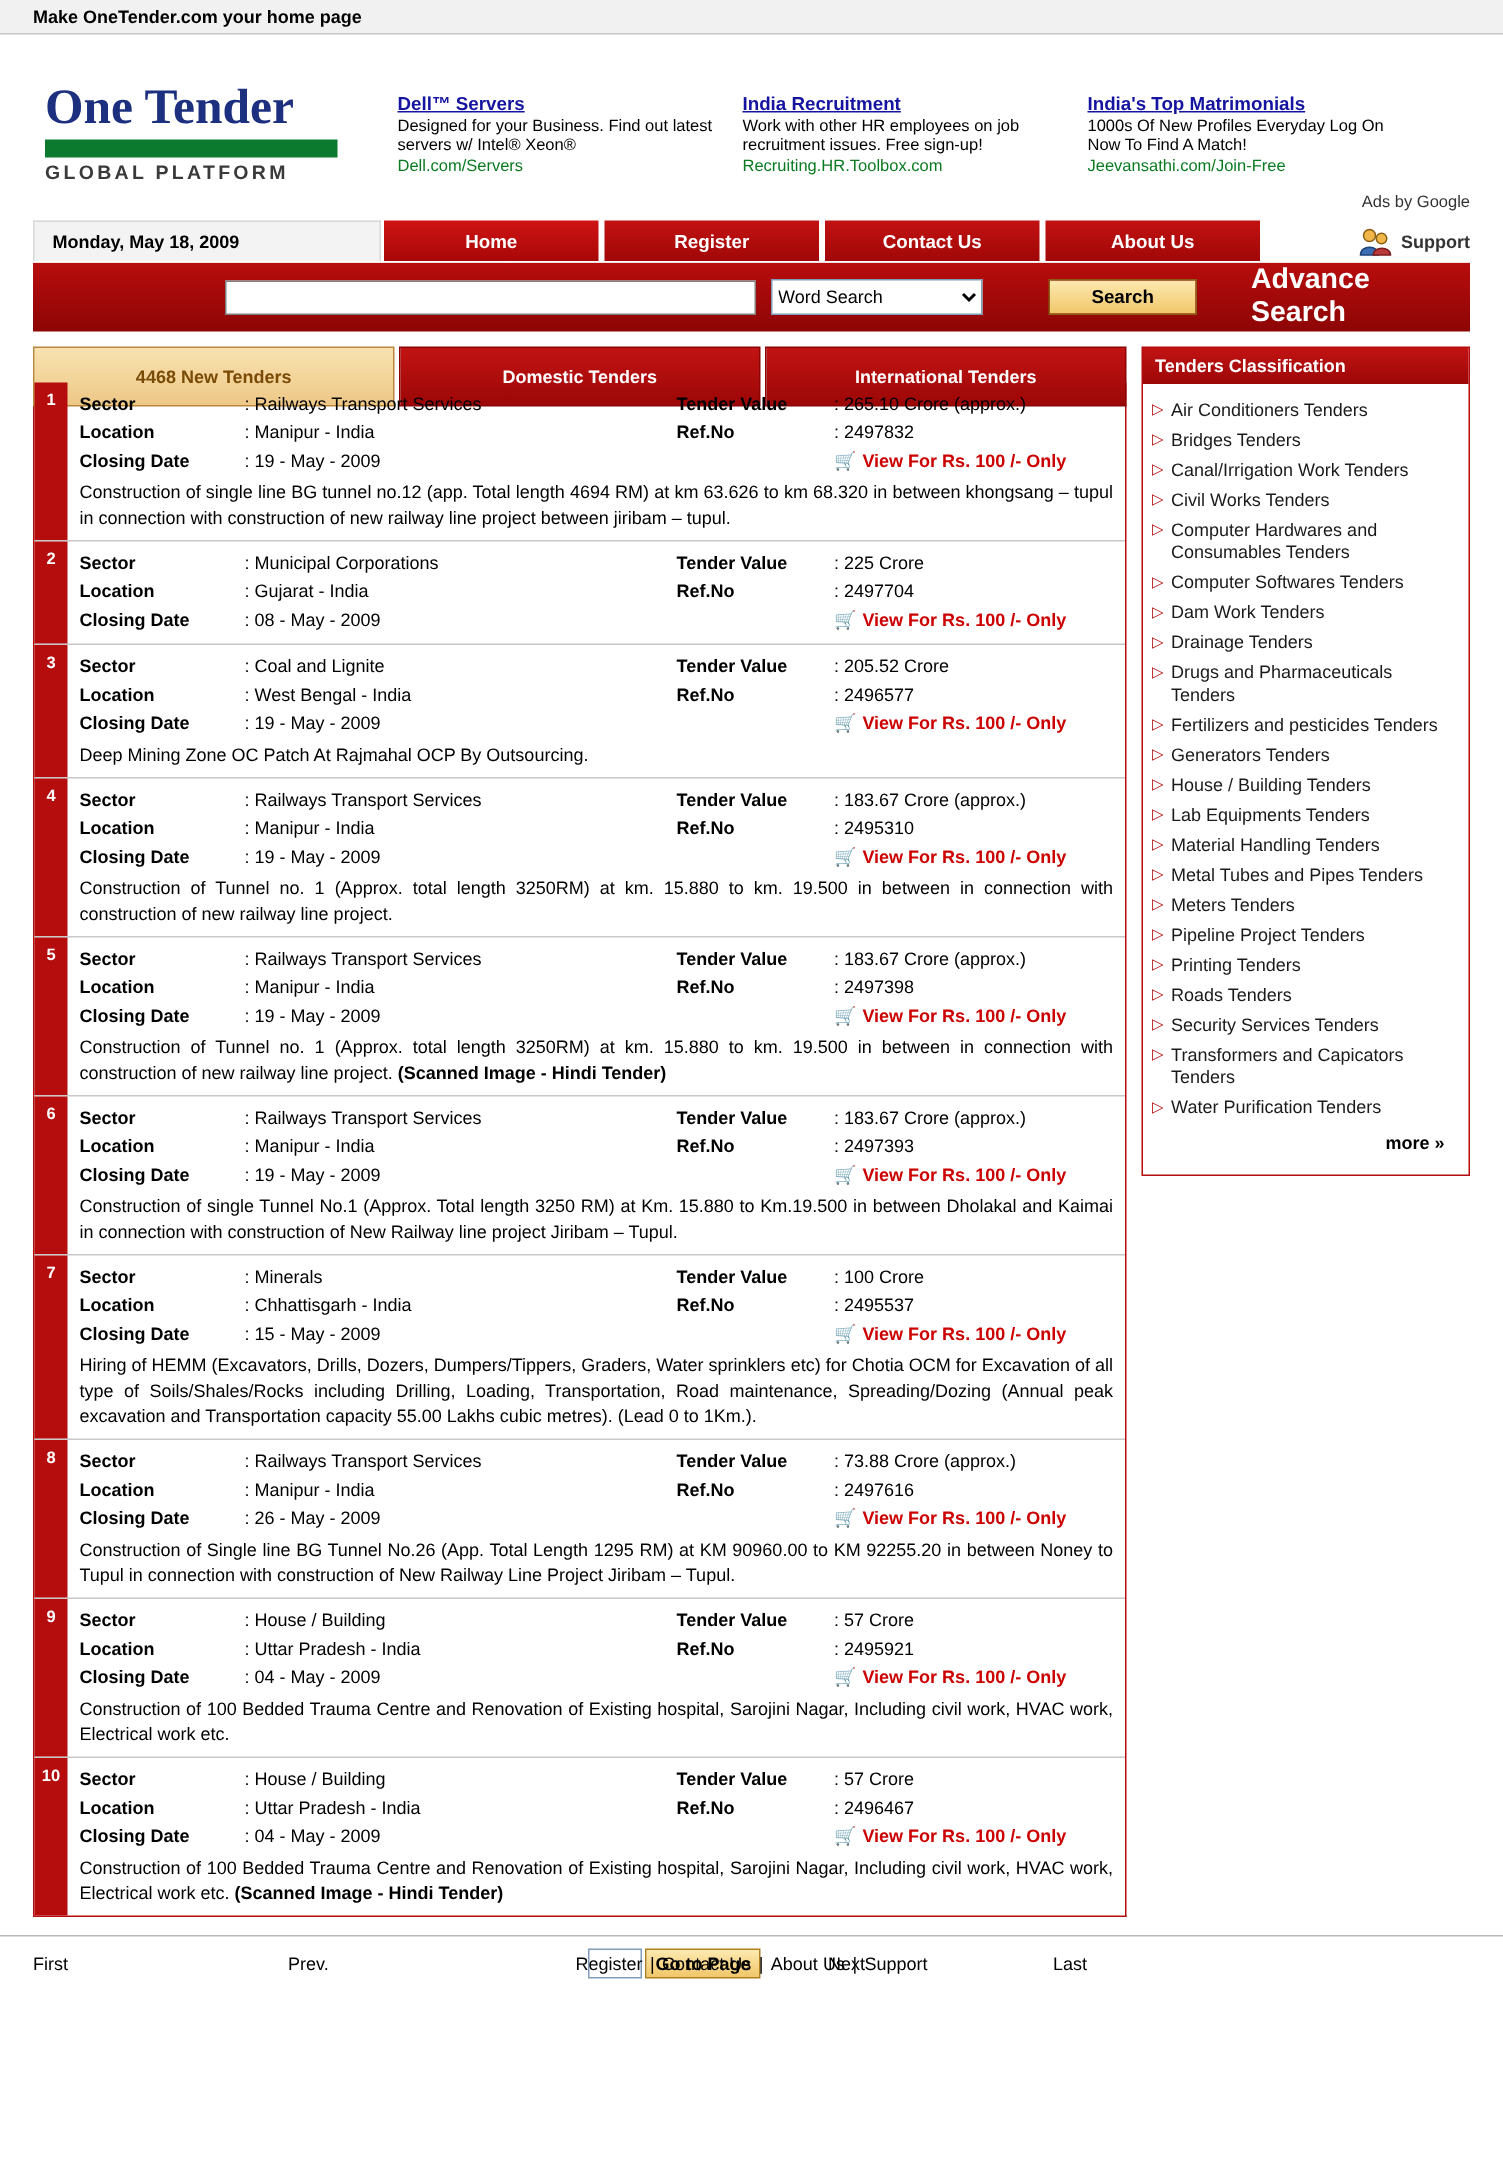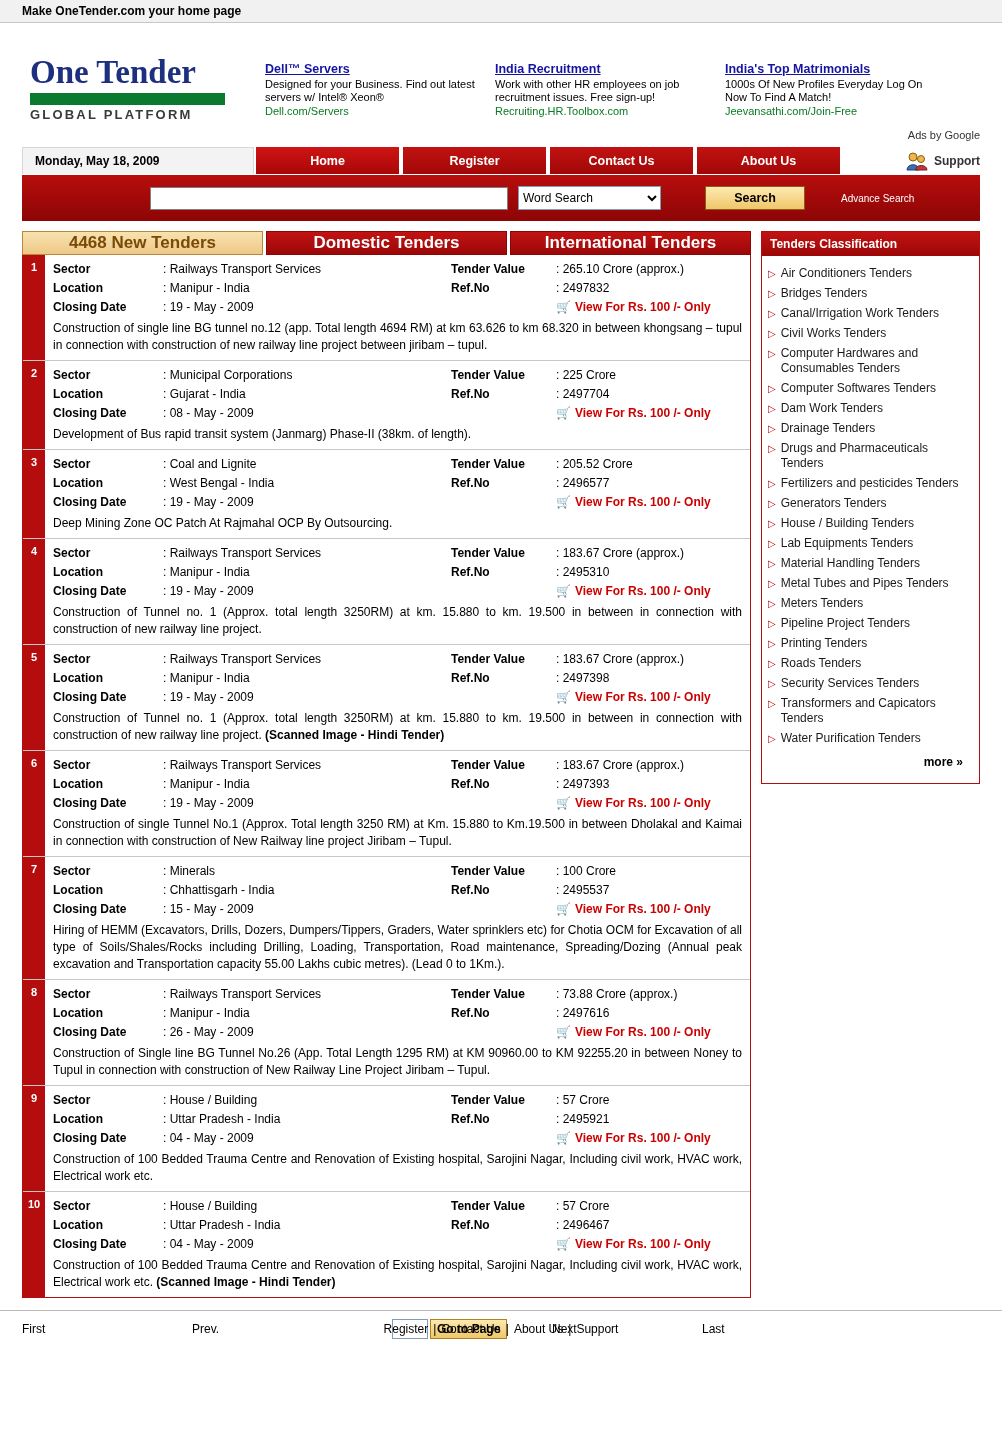--- a/index.html
+++ b/index.html
@@ -185,22 +185,22 @@
     background: linear-gradient(#fde9b0,#f0c76a);
     border: 1px solid #8a5c14;
     font-size: 12.5px;
     font-weight: bold;
     color: #000;
     cursor: pointer;
   }
   .adv-search {
     margin-left: 36px;
     color: #fff;
-    font-weight: normal;
-    font-size: 10px;
+    font-weight: bold;
+    font-size: 19px;
     cursor: pointer;
   }
 
   
   .infoline {
     margin: 0 22px;
     height: 26px;
     background: #f6f6f6;
     border: 1px solid #d9d9d9;
     border-top: none;
@@ -217,23 +217,23 @@
     margin: 10px 22px 0 22px;
     display: flex;
     align-items: flex-start;
   }
   .left { width: 733px; }
   .right { width: 225px; margin-left: 10px; }
 
   
   .tabrow { display: flex; height: 24px; }
   .tab {
-    height: 24px;
+    height: 40px;
     display: flex; align-items: center; justify-content: center;
-    font-size: 17px; font-weight: bold;
+    font-size: 12px; font-weight: bold;
     cursor: pointer;
   }
   .tab.new {
     width: 241px;
     background: linear-gradient(#f8e2b0,#eec887);
     border: 1px solid #b9873a;
     color: #7a4a07;
   }
   .tab.red {
     width: 241px;
@@ -539,23 +539,20 @@
                   <span class="rlabel">Ref.No</span>
                   <span class="fvalue">: 2497704</span>
                 </div>
                 <div class="view-line">
                   <span class="view-spacer"></span>
                   <span class="cart">🛒</span>
                   <span>View For Rs. 100 /- Only</span>
                 </div>
               </div>
             </div>
-            <div class="desc">
-              <span>Development of Bus rapid transit system (Janmarg) Phase-II (38km. of length).</span><b></b>
-            </div>
           </div>
         </div>
 
         <div class="tender">
           <div class="tnum">3</div>
           <div class="tbody">
             <div class="trow">
               <div class="tleft">
                 <div class="fline">
                   <span class="flabel">Sector</span>

